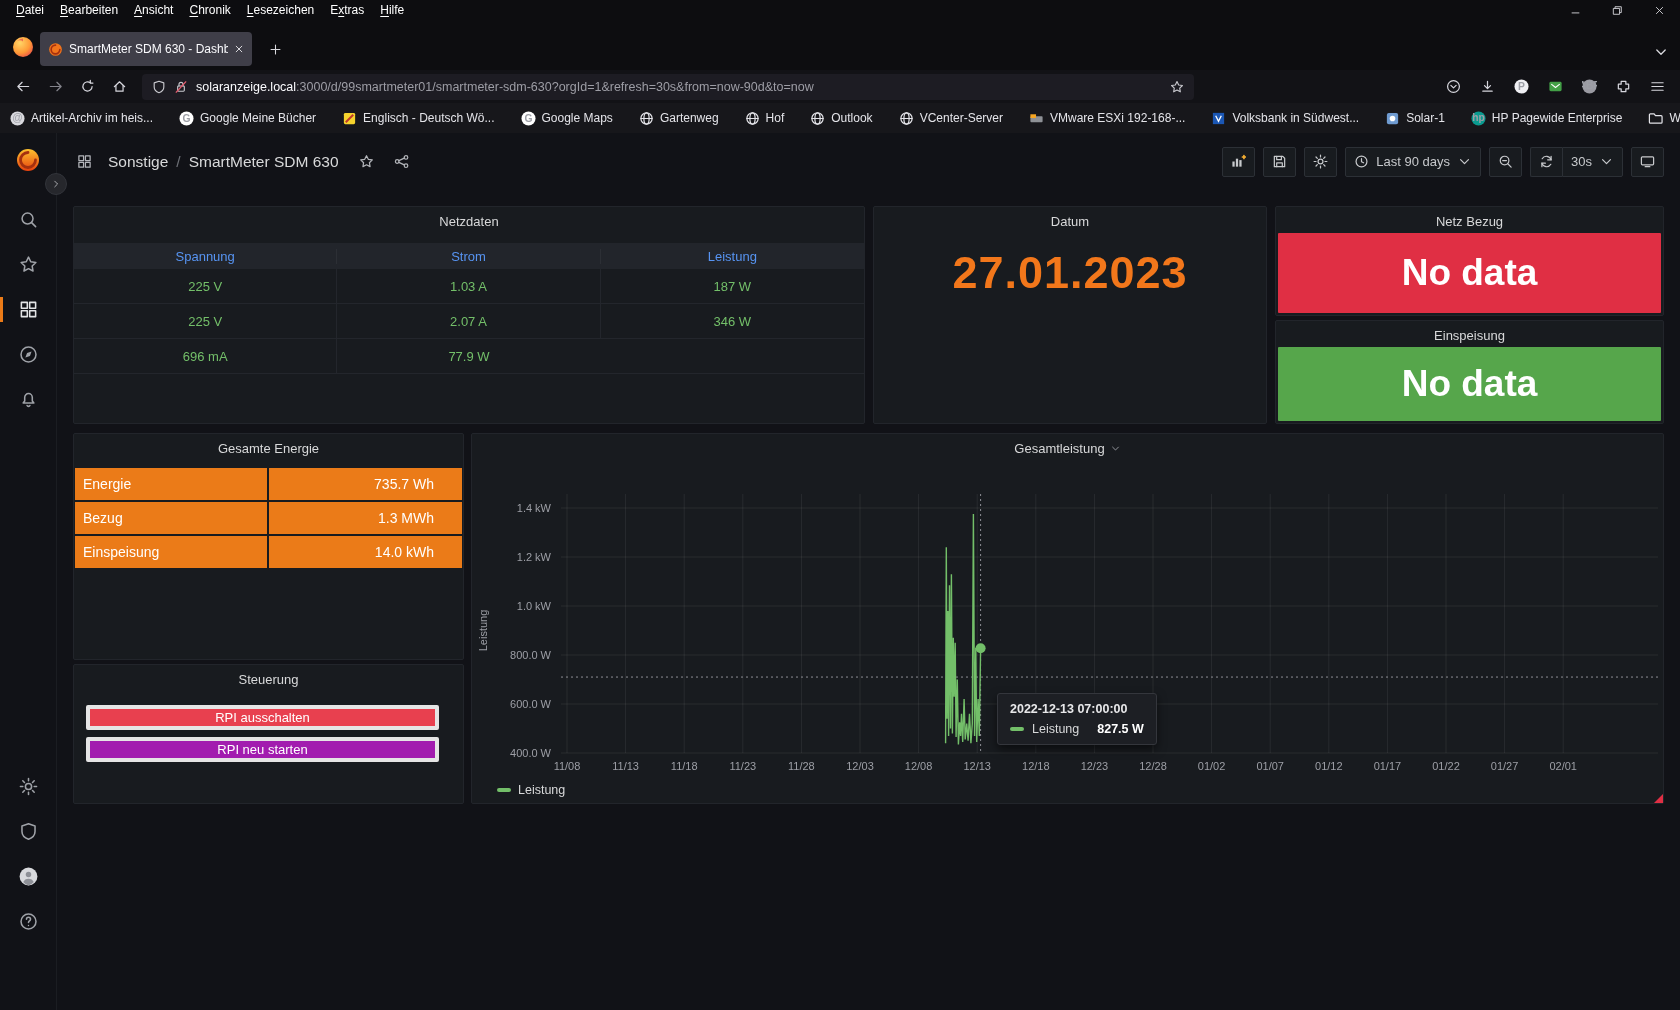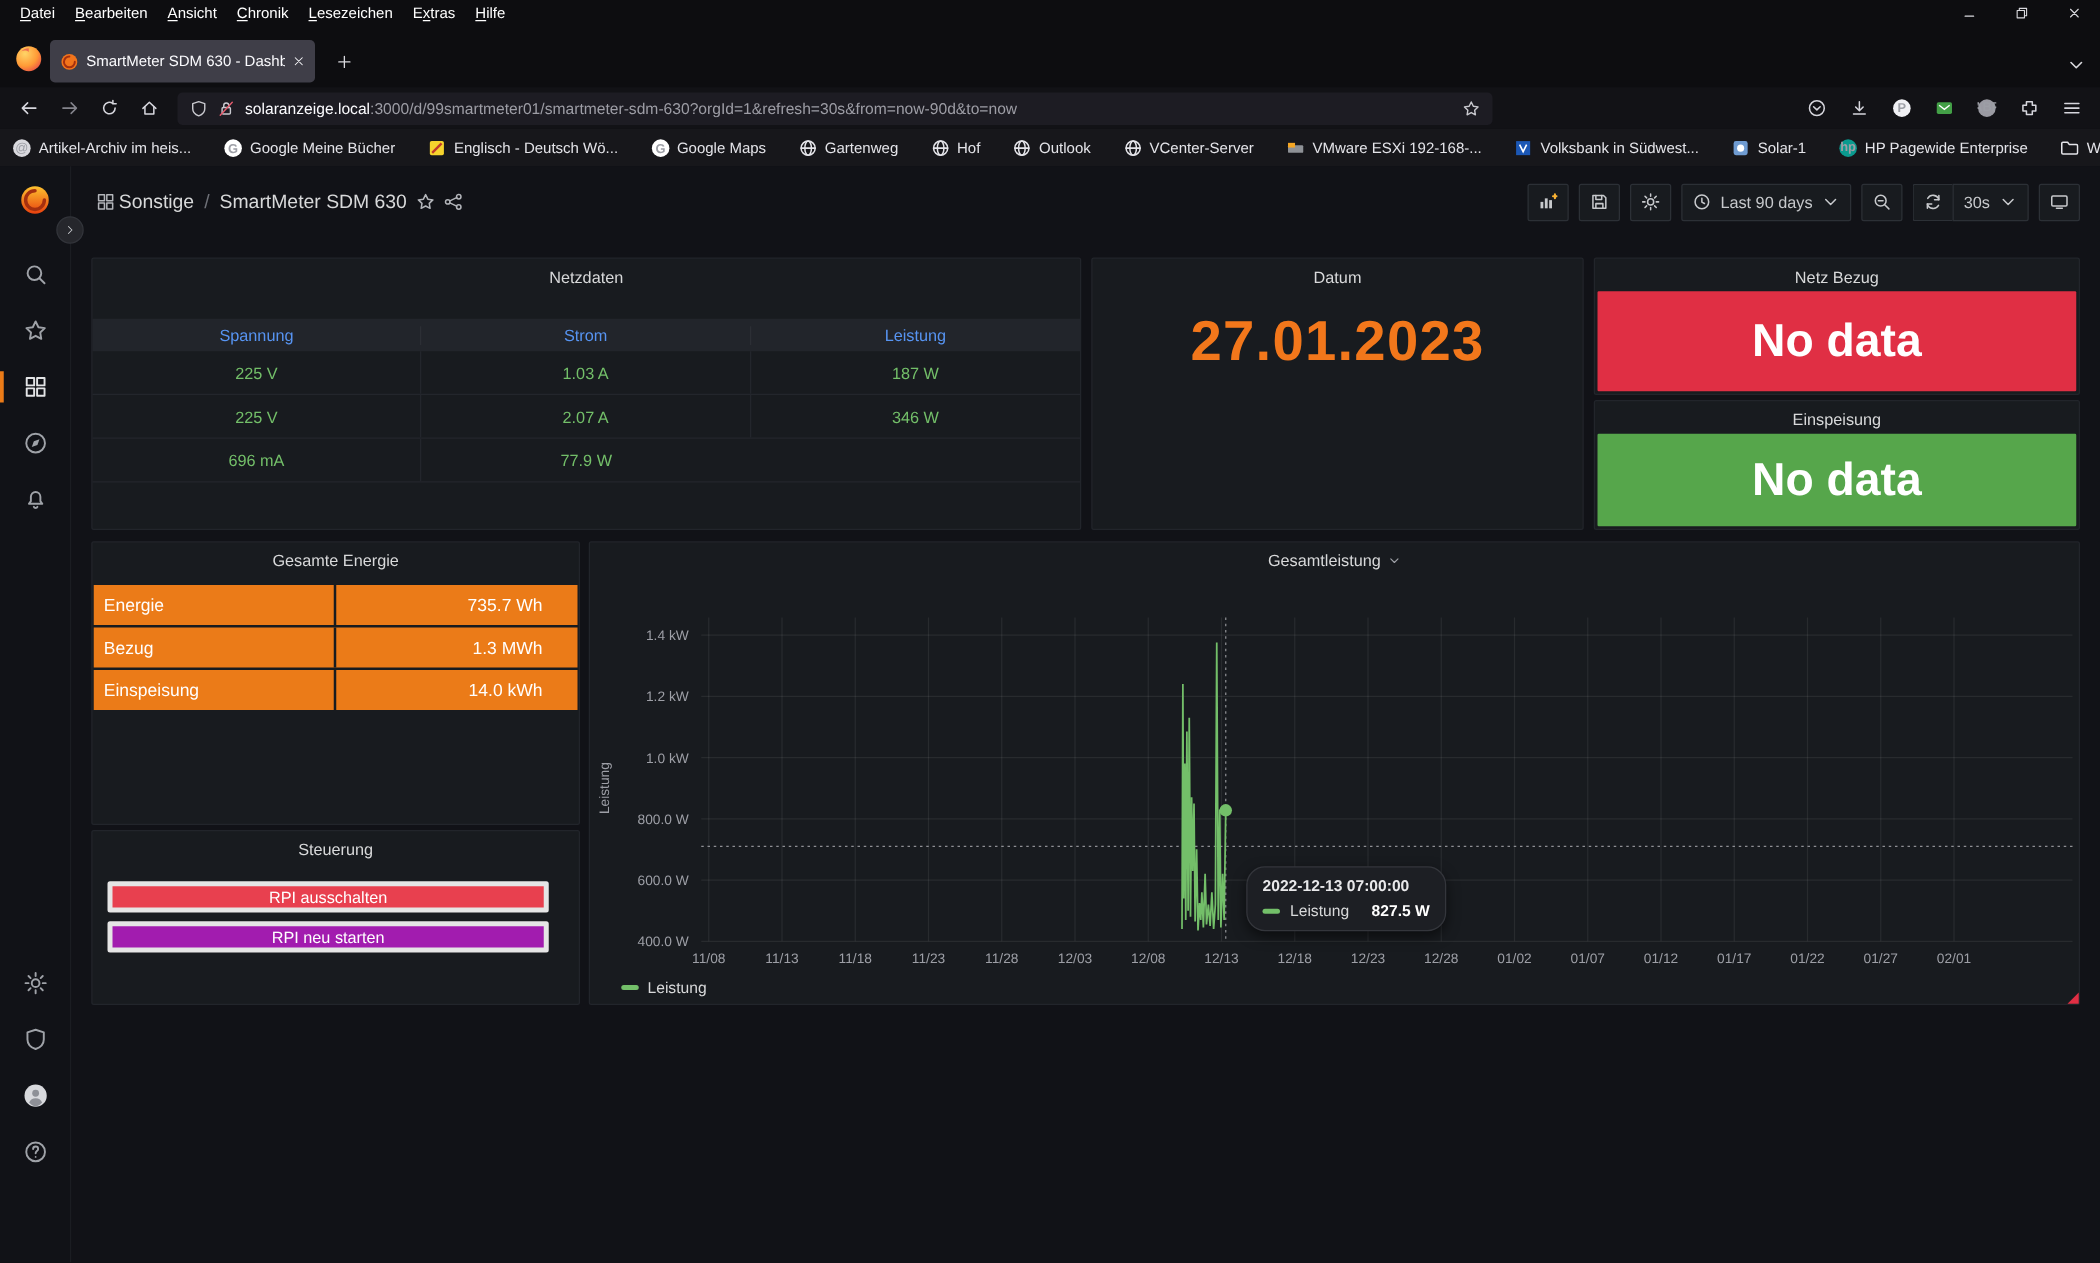--- a/index.html
+++ b/index.html
@@ -43,21 +43,21 @@
   .sb-expand{position:absolute;top:40px;right:-11px;width:22px;height:22px;border-radius:50%;background:#26272c;border:1px solid #32343a;color:#c7c9cc;display:flex;align-items:center;justify-content:center;z-index:5}
   .sb-expand svg{width:10px;height:10px}
   .sb-group{display:flex;flex-direction:column;align-items:center;width:100%}
   .sb-group.top{margin-top:24px}
   .sb-group.bottom{margin-top:auto;padding-bottom:66px}
   .sb-item{position:relative;width:57px;height:45px;display:flex;align-items:center;justify-content:center;color:#9fa2a8}
   .sb-item svg{width:19px;height:19px}
   .sb-item.active{color:#e3e4e6}
   .sb-item.active::before{content:"";position:absolute;left:0;top:10px;width:3px;height:25px;background:#eb7b18}
   .main{flex:1;display:flex;flex-direction:column}
-  .gf-header{height:57px;display:flex;align-items:center;padding:0 16px 0 20px;gap:3px}
+  .gf-header{height:57px;display:flex;align-items:center;padding:0 16px 0 20px;gap:16px}
   .crumb-grid{color:#b3b5ba}
   .crumb-grid svg{width:15px;height:15px}
   .crumb{font-size:15.5px;color:#d8d9da;display:flex;gap:8px;align-items:center}
   .crumb .sep{color:#6e7077}
   .crumb-ico{color:#b3b5ba;margin-left:4px}
   .crumb-ico svg{width:15px;height:15px}
   .gf-toolbar{margin-left:auto;display:flex;align-items:center;gap:8px}
   .tb-btn{height:30px;min-width:32px;background:#181b1f;border:1px solid #2c3036;border-radius:2px;color:#c7c9cc;display:flex;align-items:center;gap:7px;padding:0 8px;font-size:13px}
   .tb-btn svg{width:15px;height:15px}
   .tb-split{display:flex}
@@ -69,21 +69,21 @@
   .p-title{height:28px;display:flex;align-items:center;justify-content:center;gap:5px;font-size:13px;color:#d8d9da;font-weight:500}
   .p-title svg{width:11px;height:11px;color:#9fa2a8}
   #p-netzdaten{left:16px;top:16px;width:792px;height:218px}
   #p-datum{left:816px;top:16px;width:394px;height:218px}
   #p-netzbezug{left:1218px;top:16px;width:389px;height:110px}
   #p-einspeisung{left:1218px;top:130px;width:389px;height:104px}
   #p-energie{left:16px;top:243px;width:391px;height:227px}
   #p-steuerung{left:16px;top:474px;width:391px;height:140px}
   #p-chart{left:414px;top:243px;width:1193px;height:371px}
 
-  .nz-table{margin-top:20px}
+  .nz-table{margin-top:8px}
   .nz-head,.nz-row{display:grid;grid-template-columns:1fr 1fr 1fr;text-align:center}
   .nz-head{background:#22252b;height:26px;align-items:center;color:#5794f2;font-weight:500}
   .nz-head>div{border-right:1px solid #2c2f35}
   .nz-head>div:last-child{border-right:none}
   .nz-row{height:35px;align-items:center;color:#73bf69;border-bottom:1px solid #23262c}
   .nz-row>div{border-right:1px solid #23262c;height:100%;display:flex;align-items:center;justify-content:center}
   .nz-row>div:last-child{border-right:none}
 
   .datum-value{margin-top:12px;text-align:center;font-size:45px;font-weight:bold;color:#f2771b;letter-spacing:1px}
   .nodata-block{position:absolute;left:2px;right:2px;top:26px;bottom:2px;display:flex;align-items:center;justify-content:center;color:#fff;font-size:37px;font-weight:bold;border-radius:1px}
@@ -95,21 +95,21 @@
 
   .st-btns{display:flex;flex-direction:column;gap:7px;margin:12px 24px 0 12px}
   .st-btn{height:25px;border:4px solid #e5e5e5;border-radius:2px;color:#fff;font-size:13px;display:flex;align-items:center;justify-content:center;font-family:"Liberation Sans",sans-serif}
 
   .chart-body{position:absolute;left:1px;right:1px;top:28px;bottom:1px}
   .chart-body svg{position:absolute;left:0;top:0}
   svg text{font-family:"Liberation Sans",sans-serif;font-size:11px;fill:#9d9fa6}
   .grid-line{stroke:rgba(255,255,255,0.07);stroke-width:1}
   .series-line{stroke:#73bf69;stroke-width:1.4;fill:none}
   .crosshair{stroke:#8e8f94;stroke-width:1;stroke-dasharray:2,3}
-  .tooltip{position:absolute;left:524px;top:231px;background:#1d1f24;border:1px solid #34363c;border-radius:15px;padding:8px 12px;box-shadow:0 4px 10px rgba(0,0,0,.55);z-index:3;white-space:nowrap}
+  .tooltip{position:absolute;left:524px;top:231px;background:#1d1f24;border:1px solid #34363c;border-radius:3px;padding:8px 12px;box-shadow:0 4px 10px rgba(0,0,0,.55);z-index:3;white-space:nowrap}
   .tt-time{font-weight:bold;color:#e8e8ea;font-size:12.5px;margin-bottom:6px}
   .tt-row{display:flex;align-items:center;gap:8px;font-size:12.5px;color:#d8d9da}
   .tt-dash{width:14px;height:4px;border-radius:2px;background:#73bf69;display:inline-block}
   .tt-val{font-weight:bold;color:#fff;margin-left:10px}
   .chart-legend{position:absolute;left:24px;bottom:5px;display:flex;align-items:center;gap:7px;font-size:12.5px;color:#d8d9da}
   .corner-err{position:absolute;right:0;bottom:0;width:0;height:0;border-left:9px solid transparent;border-bottom:9px solid #e02f44}
 </style>
 </head>
 <body>
 

